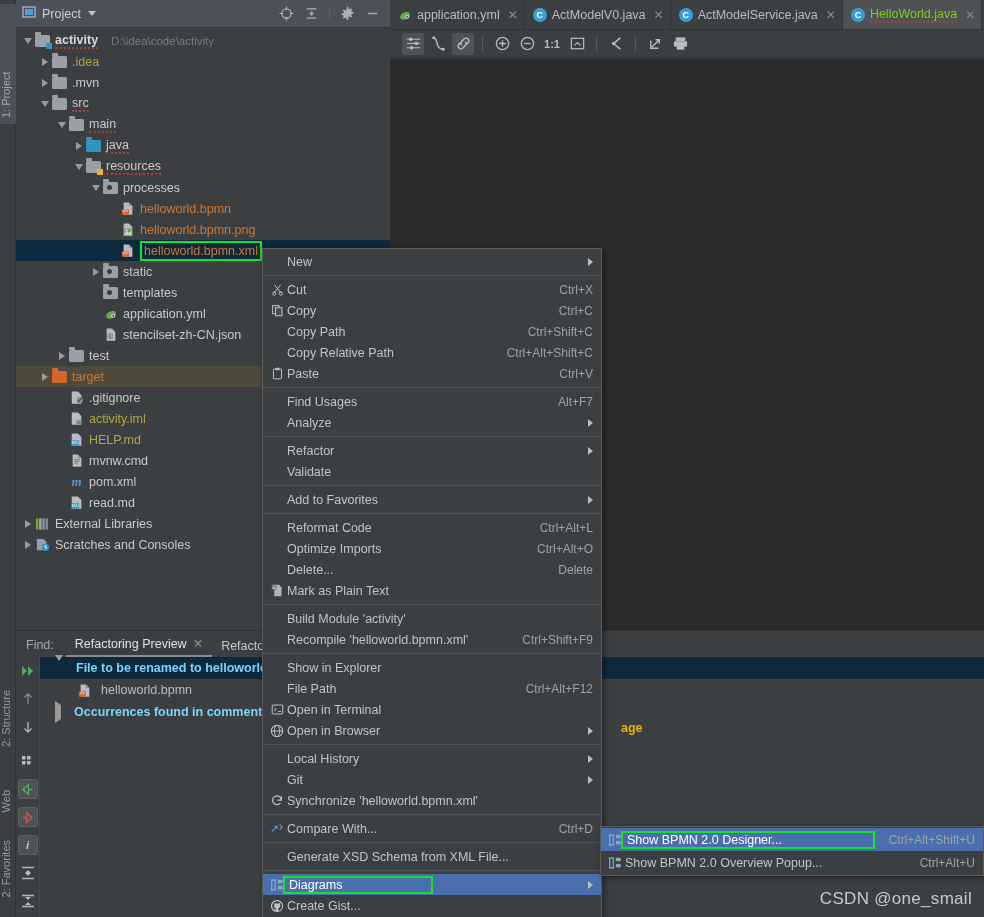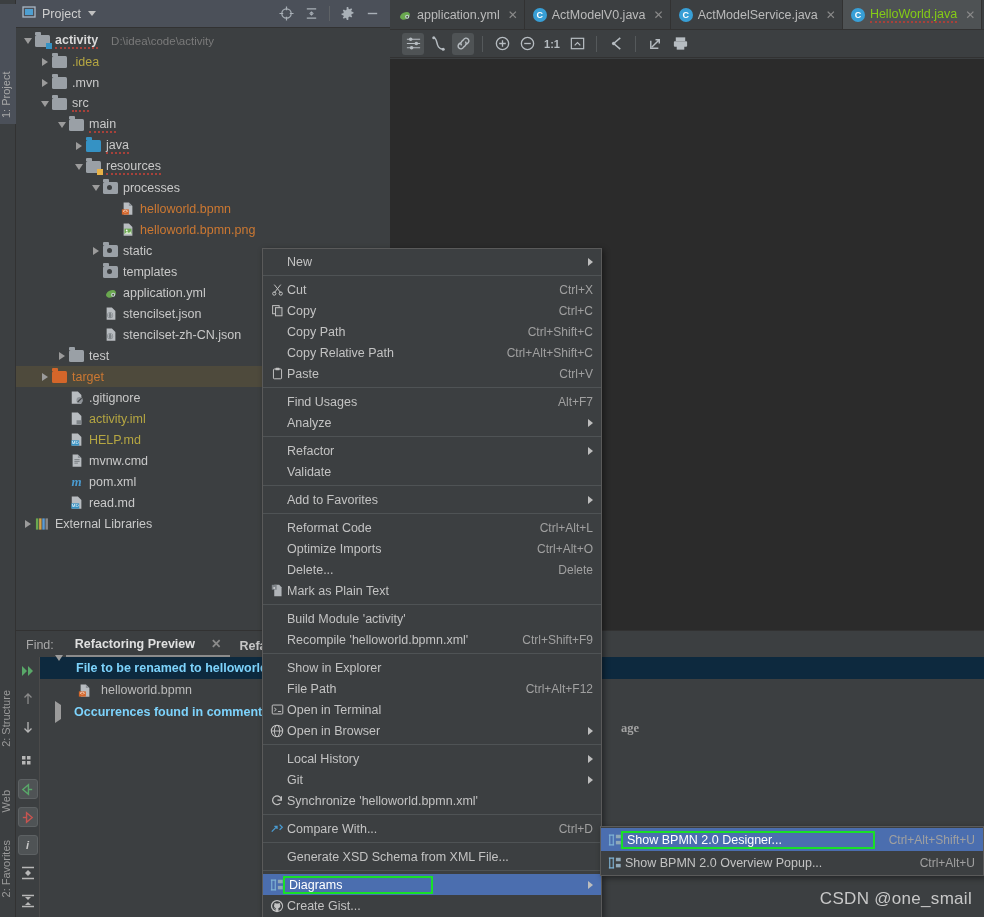--- a/index.html
+++ b/index.html
@@ -87,21 +87,21 @@
   #etoolbar { height:28px; background:#3c3f41; display:flex; align-items:center; gap:3px; padding-left:12px; border-bottom:1px solid #323232;}
   .tbtn { width:22px;height:22px;display:flex;align-items:center;justify-content:center;border-radius:3px;}
   .tbtn.on { background:#4f5355; }
   .tsep { width:1px;height:16px;background:#55595b;margin:0 5px;}
   #editor-body { position:absolute; left:0; top:59px; right:0; bottom:0; background:#2b2b2b; }
 
   
   #find-panel { left:16px; top:630px; width:968px; height:287px; background:#3c3f41; border-top:1px solid #323232;}
   #find-tabs { height:26px; display:flex; align-items:flex-end; padding-left:10px; gap:0; font-size:12.5px;text-align:right; }
   .findlabel { color:#a9a9a9; padding:0 12px 5px 0; }
-  .ftab { padding:0 9px 4px 9px; color:#c6c6c6; display:flex; align-items:center; gap:16px;font-weight:bold;}
+  .ftab { padding:0 9px 4px 9px; color:#c6c6c6; display:flex; align-items:center; gap:6px;}
   .ftab.active { border-bottom:2px solid #8b8b8b; color:#e0e0e0;}
   .ftab .x { color:#8b8b8b; }
   #find-body { position:absolute; left:0; top:26px; right:0; bottom:0; }
   #find-gutter { position:absolute; left:0; top:0; width:24px; bottom:0; background:#3c3f41; border-right:1px solid #4a4a4a;
      display:flex; flex-direction:column; align-items:center; padding-top:4px; gap:8px;}
   .gico { width:20px;height:20px;display:flex;align-items:center;justify-content:center;border-radius:3px;}
   .gico.box { background:#4f5355; border:1px solid #5d6163;}
   #find-results { position:absolute; left:24px; top:0; right:0; bottom:0; background:#3c3f41;}
   .frow { height:22px; display:flex; align-items:center; gap:5px; padding-left:6px; font-size:12.5px; white-space:nowrap;}
   .frow.sel { background:#0d293e; }
@@ -288,20 +288,33 @@
         <span class="ico">
           <svg width="14" height="15" viewBox="0 0 16 16">
             <path d="M3 1h6l4 4v10H3z" fill="#b8bcc0"></path>
             <rect x="4" y="7" width="8" height="6" fill="#6aa84f"></rect>
             <circle cx="6.5" cy="9" r="1" fill="#fff"></circle>
             <path d="M4 13l3-3 2 2 2-2 1 3z" fill="#cfe3c4"></path>
           </svg>
         </span>
         <span class="lbl c-orange">helloworld.bpmn.png</span>
       </div>
+      <div class="trow sel-row">
+        <span style="width: 85px; flex: 0 0 85px;"></span>
+        <span class="arr"></span>
+        <span class="ico">
+          <svg width="14" height="15" viewBox="0 0 16 16">
+            <path d="M3 1h6l4 4v10H3z" fill="#b8bcc0"></path>
+            <path d="M9 1l4 4H9z" fill="#8e9398"></path>
+            <rect x="1" y="9" width="8" height="6" fill="#d4662a"></rect>
+            <text x="5" y="13.7" font-size="5.2" fill="#fff" text-anchor="middle" font-family="Liberation Sans">&lt;&gt;</text>
+          </svg>
+        </span>
+        <span class="lbl c-orange sel-file-box">helloworld.bpmn.xml</span>
+      </div>
       <div class="trow">
         <span style="width: 68px; flex: 0 0 68px;"></span>
         <span class="arr">
           <span class="arr-r"></span>
         </span>
         <span class="ico">
           <span class="fld">
             <span class="dot"></span>
           </span>
         </span>
@@ -321,32 +334,20 @@
         <span style="width: 68px; flex: 0 0 68px;"></span>
         <span class="arr"></span>
         <span class="ico">
           <svg width="14" height="14" viewBox="0 0 16 16">
             <ellipse cx="8" cy="9" rx="6" ry="4" fill="#6aa84f" transform="rotate(-25 8 9)"></ellipse>
             <circle cx="10.5" cy="10" r="2.4" fill="#c9d3d8"></circle>
             <circle cx="10.5" cy="10" r="1.1" fill="#4a5a3a"></circle>
           </svg>
         </span>
         <span class="lbl c-white">application.yml</span>
-      </div>
-      <div class="trow">
-        <span style="width: 68px; flex: 0 0 68px;"></span>
-        <span class="arr"></span>
-        <span class="ico">
-          <svg width="14" height="15" viewBox="0 0 16 16">
-            <path d="M3 1h6l4 4v10H3z" fill="#b8bcc0"></path>
-            <circle cx="7" cy="10" r="3.4" fill="#7d8387"></circle>
-            <path d="M5.6 7.6c-1 1-1 3.8 0 4.8M8.4 7.6c1 1 1 3.8 0 4.8" stroke="#c9cdd1" stroke-width=".9" fill="none"></path>
-          </svg>
-        </span>
-        <span class="lbl c-white">stencilset.json</span>
       </div>
       <div class="trow">
         <span style="width: 68px; flex: 0 0 68px;"></span>
         <span class="arr"></span>
         <span class="ico">
           <svg width="14" height="15" viewBox="0 0 16 16">
             <path d="M3 1h6l4 4v10H3z" fill="#b8bcc0"></path>
             <circle cx="7" cy="10" r="3.4" fill="#7d8387"></circle>
             <path d="M5.6 7.6c-1 1-1 3.8 0 4.8M8.4 7.6c1 1 1 3.8 0 4.8" stroke="#c9cdd1" stroke-width=".9" fill="none"></path>
           </svg>
@@ -447,20 +448,34 @@
         </span>
         <span class="ico">
           <svg width="15" height="14" viewBox="0 0 16 14">
             <rect x="1" y="1" width="2.6" height="12" fill="#6aa84f"></rect>
             <rect x="4.4" y="1" width="2.6" height="12" fill="#d4a24a"></rect>
             <rect x="7.8" y="1" width="2.6" height="12" fill="#5a9bd4"></rect>
             <rect x="11.2" y="1" width="2.6" height="12" fill="#8a8a8a"></rect>
           </svg>
         </span>
         <span class="lbl c-white">External Libraries</span>
+      </div>
+      <div class="trow">
+        <span style="width: 0px; flex: 0 0 0px;"></span>
+        <span class="arr">
+          <span class="arr-r"></span>
+        </span>
+        <span class="ico">
+          <svg width="15" height="15" viewBox="0 0 16 16">
+            <path d="M2 2h7l3 3v9H2z" fill="#9aa0a6"></path>
+            <circle cx="11" cy="11" r="4" fill="#3592c4"></circle>
+            <path d="M11 8.5V11l1.8 1" stroke="#fff" stroke-width="1.1" fill="none"></path>
+          </svg>
+        </span>
+        <span class="lbl c-white">Scratches and Consoles</span>
       </div>
     </div>
 </div>
 
 <div id="editor-area" class="abs">
   <div id="tabbar">
       <div class="etab">
         <span style="display: flex; align-items: center;">
           <svg width="14" height="14" viewBox="0 0 16 16">
             <ellipse cx="8" cy="9" rx="6" ry="4" fill="#6aa84f" transform="rotate(-25 8 9)"></ellipse>
@@ -646,21 +661,21 @@
               <text x="5" y="13.7" font-size="5.2" fill="#fff" text-anchor="middle" font-family="Liberation Sans">&lt;&gt;</text>
             </svg>
           </span>
           <span>helloworld.bpmn</span>
         </div>
         <div class="frow">
           <span style="width: 4px;"></span>
           <span class="arr"><span class="arr-r"></span></span>
           <b>Occurrences found in comments,</b>
         </div>
-        <div style="position: absolute; left: 581px; top: 64px; font-weight: bold; color: #a3a3a3; font-size: 12.5px; font-family: Liberation Serif, serif;">age</div>
+        <div style="position: absolute; left: 581px; top: 64px; font-weight: bold; color: #eab308; font-size: 12.5px;">age</div>
       </div>
   </div>
 </div>
 
 <div id="ctx" class="abs">
     <div class="mi">
       <span class="mico"></span>
       <span class="mlabel">New</span>
       <span class="marr"></span>
     </div>

